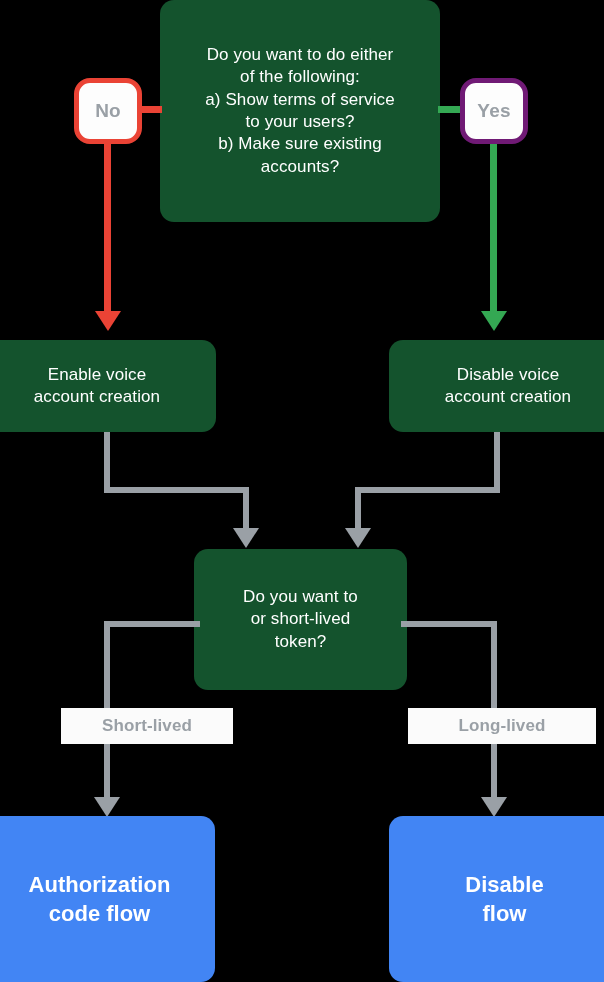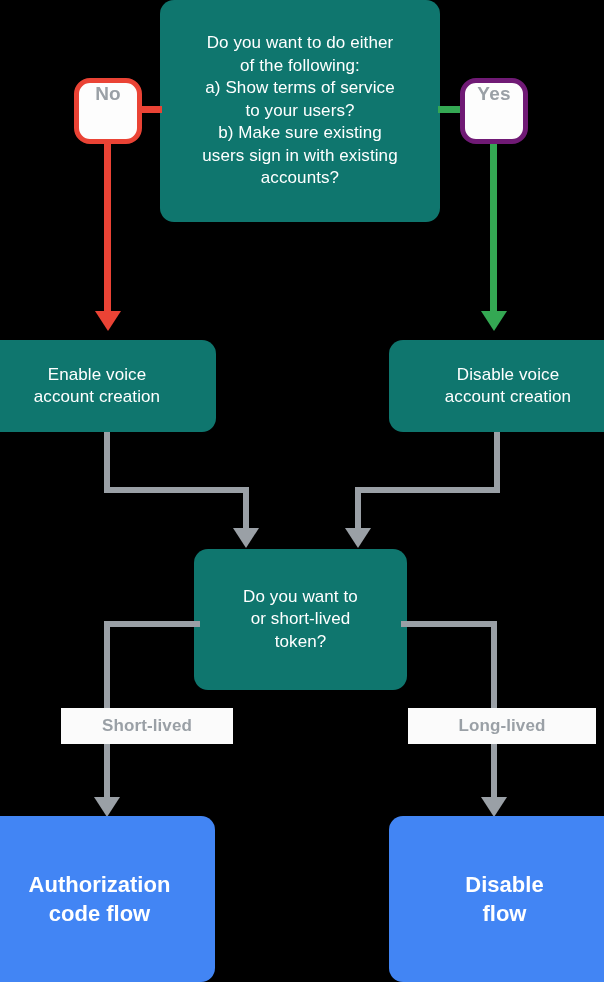--- a/index.html
+++ b/index.html
@@ -22,39 +22,39 @@
     position: absolute;
     box-sizing: border-box;
     display: flex;
     align-items: center;
     justify-content: center;
     text-align: center;
     line-height: 1.32;
   }
   .node-decision,
   .node-process {
-    background: #0f766e;
+    background: #14532d;
     color: #ffffff;
     border-radius: 14px;
     font-size: 17px;
     letter-spacing: 0.1px;
   }
   .node-terminal {
     background: #4285f4;
     color: #ffffff;
     border-radius: 14px;
     font-size: 22px;
     font-weight: bold;
     line-height: 1.32;
   }
   .badge {
     position: absolute;
     box-sizing: border-box;
     display: flex;
-    align-items: flex-start;
+    align-items: center;
     justify-content: center;
     background: #fdfdfd;
     color: #9aa0a6;
     border-radius: 16px;
     font-size: 19px;
     font-weight: bold;
     letter-spacing: 0.2px;
   }
   .badge-no { border: 5px solid #ea4335; }
   .badge-yes { border: 5px solid #701a75; }
@@ -104,21 +104,20 @@
 
 <div id="canvas">
 
   <div class="node node-decision" style="left:160px; top:0px; width:280px; height:222px; padding:6px 14px;">
     <div>
       <div>Do you want to do either</div>
       <div>of the following:</div>
       <div>a) Show terms of service</div>
       <div>to your users?</div>
       <div>b) Make sure existing</div>
-      <div>users sign in with existing</div>
       <div>accounts?</div>
     </div>
   </div>
 
   <div class="seg seg-red" style="left:140px; top:106px; width:22px; height:7px;"></div>
 
   <div class="badge badge-no" style="left:74px; top:78px; width:68px; height:66px;">
     <span>No</span>
   </div>
 

